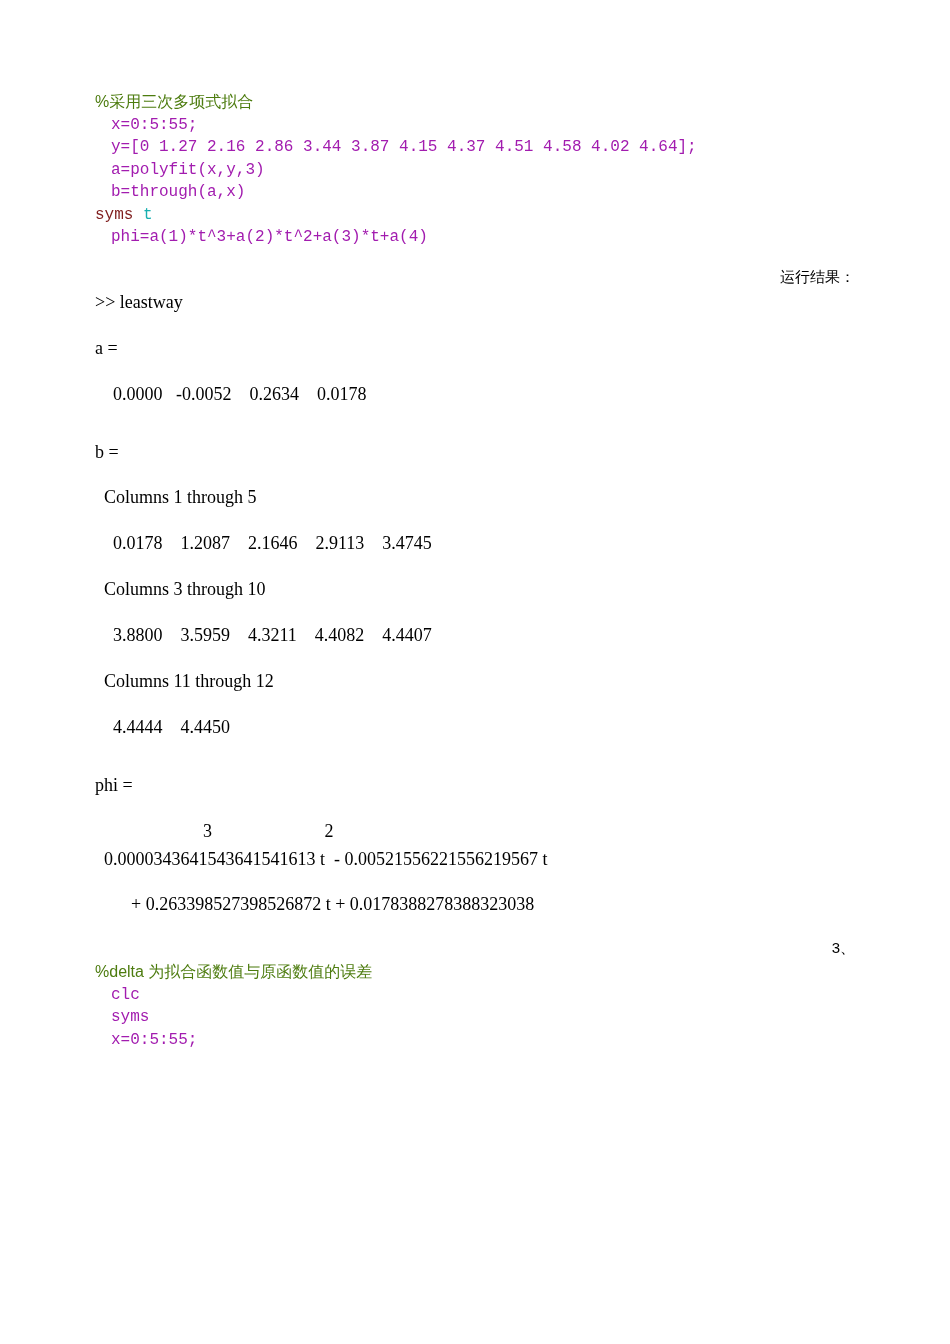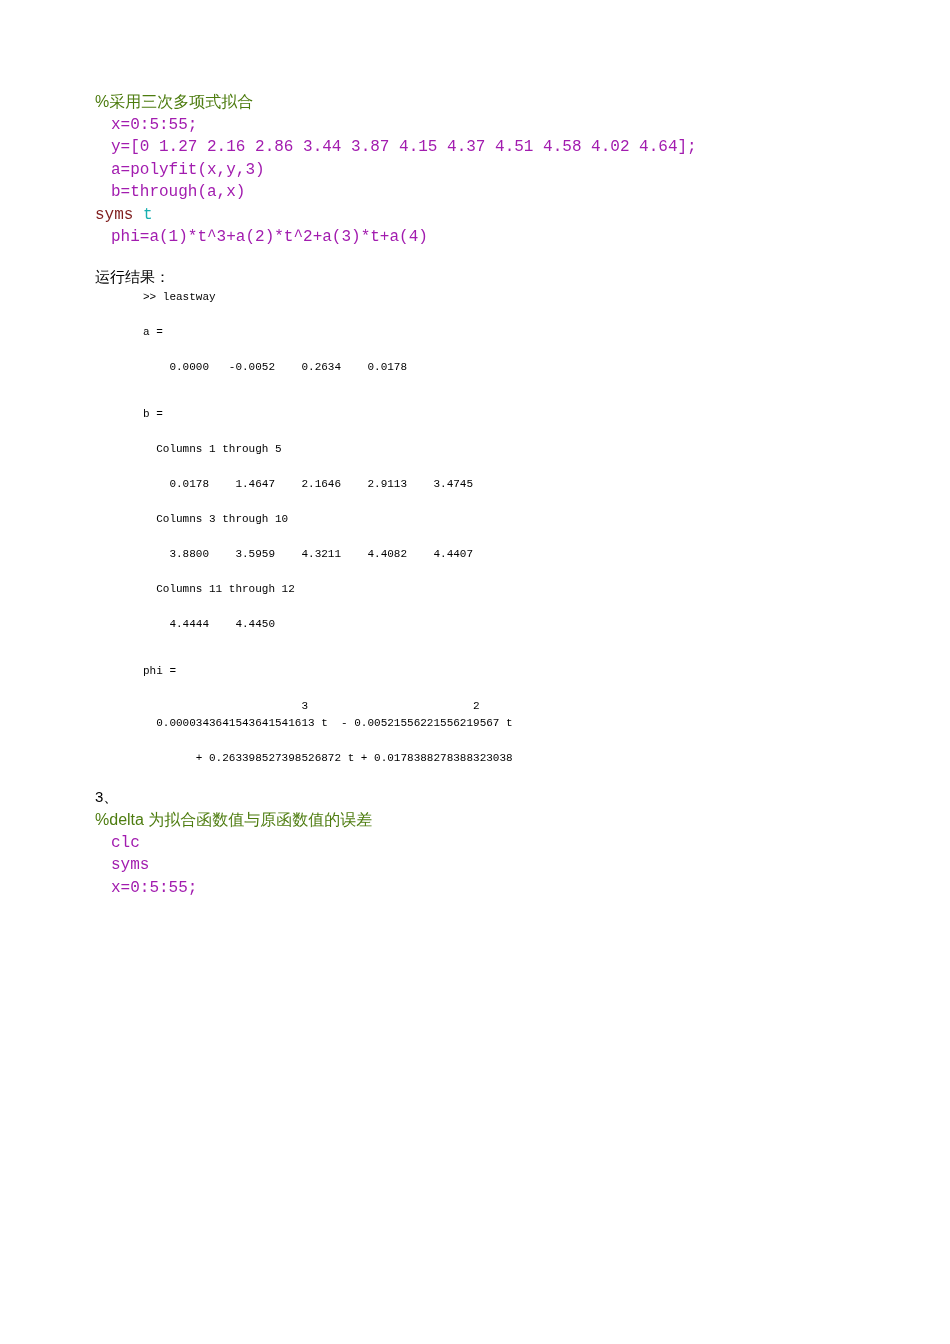--- a/index.html
+++ b/index.html
@@ -29,29 +29,29 @@
       color: #7f1d1d;
     }
     .code-cyan {
       color: #18b0b0;
     }
     .code-black {
       color: #a21caf;
       margin-left: 16px;
     }
     .output-block {
-      font-family: Liberation Mono, monospace;
-      font-size: 11px;
+      font-family: Liberation Serif, serif;
+      font-size: 18px;
       line-height: 1.55;
       color: #000000;
-      margin-left: 48px;
     }
     .output-heading {
       font-family: "SimSun", sans-serif;
       font-size: 15px;
+      text-align: right;
     }
     .spacer-md { height: 18px; }
     .spacer-lg { height: 30px; }
     pre {
       font-family: inherit;
       white-space: pre;
     }
   </style>
 </head>
 <body>
@@ -75,21 +75,21 @@
   <div>&gt;&gt; leastway</div>
   <div class="spacer-md"></div>
   <div>a =</div>
   <div class="spacer-md"></div>
   <pre>    0.0000   -0.0052    0.2634    0.0178</pre>
   <div class="spacer-lg"></div>
   <div>b =</div>
   <div class="spacer-md"></div>
   <pre>  Columns 1 through 5</pre>
   <div class="spacer-md"></div>
-  <pre>    0.0178    1.4647    2.1646    2.9113    3.4745</pre>
+  <pre>    0.0178    1.2087    2.1646    2.9113    3.4745</pre>
   <div class="spacer-md"></div>
   <pre>  Columns 3 through 10</pre>
   <div class="spacer-md"></div>
   <pre>    3.8800    3.5959    4.3211    4.4082    4.4407</pre>
   <div class="spacer-md"></div>
   <pre>  Columns 11 through 12</pre>
   <div class="spacer-md"></div>
   <pre>    4.4444    4.4450</pre>
   <div class="spacer-lg"></div>
   <div>phi =</div>

